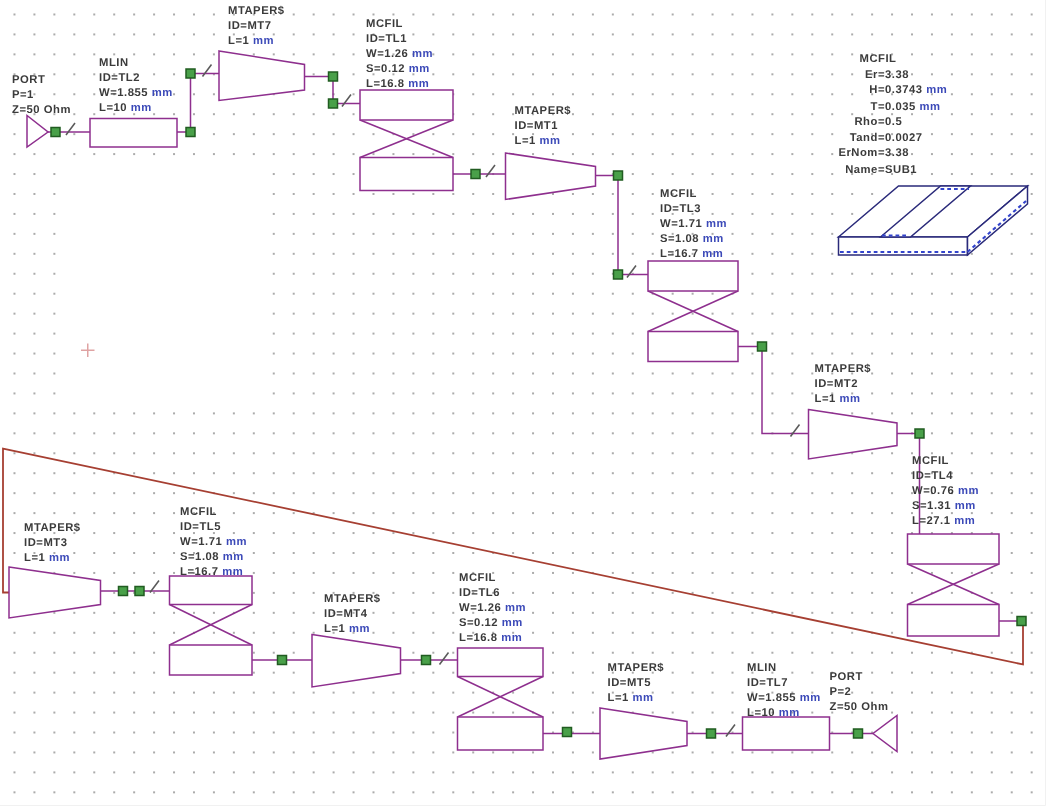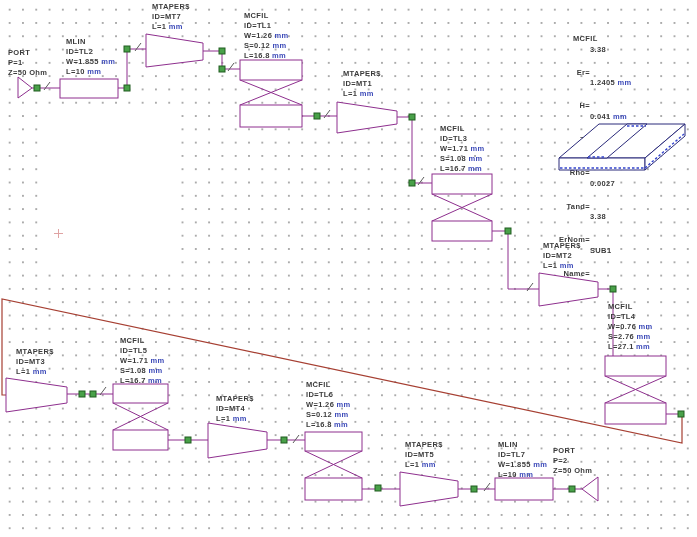--- a/index.html
+++ b/index.html
@@ -9,21 +9,21 @@
     background-size:13.3px 13.3px;background-position:3px 3px;
     font-family:"Liberation Sans",sans-serif;
   }
   .blank{position:absolute;background:#ffffff;}
   svg.schem{position:absolute;left:0;top:0;}
   .lbl{position:absolute;font:bold 7.5px/10px "Liberation Sans",sans-serif;letter-spacing:.35px;color:#3b3b3b;white-space:pre;}
   .lbl .u{color:#3b49b8;}
   .msub{position:absolute;font:bold 7.5px/10.5px "Liberation Sans",sans-serif;letter-spacing:.35px;color:#3b3b3b;}
   .msub .t{margin-left:17px;}
   .msub .row{display:flex;}
-  .msub .n{width:34px;text-align:right;margin-top:23px;}
+  .msub .n{width:34px;text-align:right;}
   .msub .u{color:#3b49b8;}
   .cross{position:absolute;width:9px;height:9px;}
   .cross:before,.cross:after{content:"";position:absolute;background:#dfa3a3;}
   .cross:before{left:4px;top:0;width:1px;height:9px;}
   .cross:after{left:0;top:4px;width:9px;height:1px;}
 </style>
 </head>
 <body>
 
 <div class="canvas">
@@ -105,25 +105,25 @@
     </svg>
 
   <div class="msub" id="msub" style="left:556px;top:34px;">
     <div class="t">MCFIL</div>
   <div class="row">
         <span class="n">Er=</span>
         <span>3.38</span>
       </div>
       <div class="row">
         <span class="n">H=</span>
-        <span><span>1.2405 </span><span class="u">mm</span></span>
+        <span><span>0.3743 </span><span class="u">mm</span></span>
       </div>
       <div class="row">
         <span class="n">T=</span>
-        <span><span>0.041 </span><span class="u">mm</span></span>
+        <span><span>0.035 </span><span class="u">mm</span></span>
       </div>
       <div class="row">
         <span class="n">Rho=</span>
         <span>0.5</span>
       </div>
       <div class="row">
         <span class="n">Tand=</span>
         <span>0.0027</span>
       </div>
       <div class="row">
@@ -153,21 +153,21 @@
 
   <div class="cross" id="cursor-cross" style="left: 54px; top: 229px;"></div>
   <div id="labels">
       <div class="lbl" style="left: 8px; top: 48px;"><div>PORT</div><div>P=1</div><div>Z=50 Ohm</div></div>
       <div class="lbl" style="left: 66px; top: 37px;"><div>MLIN</div><div>ID=TL2</div><div><span>W=1.855 </span><span class="u">mm</span></div><div><span>L=10 </span><span class="u">mm</span></div></div>
       <div class="lbl" style="left: 152px; top: 2px;"><div>MTAPER$</div><div>ID=MT7</div><div><span>L=1 </span><span class="u">mm</span></div></div>
       <div class="lbl" style="left: 244px; top: 11px;"><div>MCFIL</div><div>ID=TL1</div><div><span>W=1.26 </span><span class="u">mm</span></div><div><span>S=0.12 </span><span class="u">mm</span></div><div><span>L=16.8 </span><span class="u">mm</span></div></div>
       <div class="lbl" style="left: 343px; top: 69px;"><div>MTAPER$</div><div>ID=MT1</div><div><span>L=1 </span><span class="u">mm</span></div></div>
       <div class="lbl" style="left: 440px; top: 124px;"><div>MCFIL</div><div>ID=TL3</div><div><span>W=1.71 </span><span class="u">mm</span></div><div><span>S=1.08 </span><span class="u">mm</span></div><div><span>L=16.7 </span><span class="u">mm</span></div></div>
       <div class="lbl" style="left: 543px; top: 241px;"><div>MTAPER$</div><div>ID=MT2</div><div><span>L=1 </span><span class="u">mm</span></div></div>
-      <div class="lbl" style="left: 608px; top: 302px;"><div>MCFIL</div><div>ID=TL4</div><div><span>W=0.76 </span><span class="u">mm</span></div><div><span>S=2.76 </span><span class="u">mm</span></div><div><span>L=27.1 </span><span class="u">mm</span></div></div>
+      <div class="lbl" style="left: 608px; top: 302px;"><div>MCFIL</div><div>ID=TL4</div><div><span>W=0.76 </span><span class="u">mm</span></div><div><span>S=1.31 </span><span class="u">mm</span></div><div><span>L=27.1 </span><span class="u">mm</span></div></div>
       <div class="lbl" style="left: 16px; top: 347px;"><div>MTAPER$</div><div>ID=MT3</div><div><span>L=1 </span><span class="u">mm</span></div></div>
       <div class="lbl" style="left: 120px; top: 336px;"><div>MCFIL</div><div>ID=TL5</div><div><span>W=1.71 </span><span class="u">mm</span></div><div><span>S=1.08 </span><span class="u">mm</span></div><div><span>L=16.7 </span><span class="u">mm</span></div></div>
       <div class="lbl" style="left: 216px; top: 394px;"><div>MTAPER$</div><div>ID=MT4</div><div><span>L=1 </span><span class="u">mm</span></div></div>
       <div class="lbl" style="left: 306px; top: 380px;"><div>MCFIL</div><div>ID=TL6</div><div><span>W=1.26 </span><span class="u">mm</span></div><div><span>S=0.12 </span><span class="u">mm</span></div><div><span>L=16.8 </span><span class="u">mm</span></div></div>
       <div class="lbl" style="left: 405px; top: 440px;"><div>MTAPER$</div><div>ID=MT5</div><div><span>L=1 </span><span class="u">mm</span></div></div>
       <div class="lbl" style="left: 498px; top: 440px;"><div>MLIN</div><div>ID=TL7</div><div><span>W=1.855 </span><span class="u">mm</span></div><div><span>L=10 </span><span class="u">mm</span></div></div>
       <div class="lbl" style="left: 553px; top: 446px;"><div>PORT</div><div>P=2</div><div>Z=50 Ohm</div></div>
     </div>
 </div>
 

